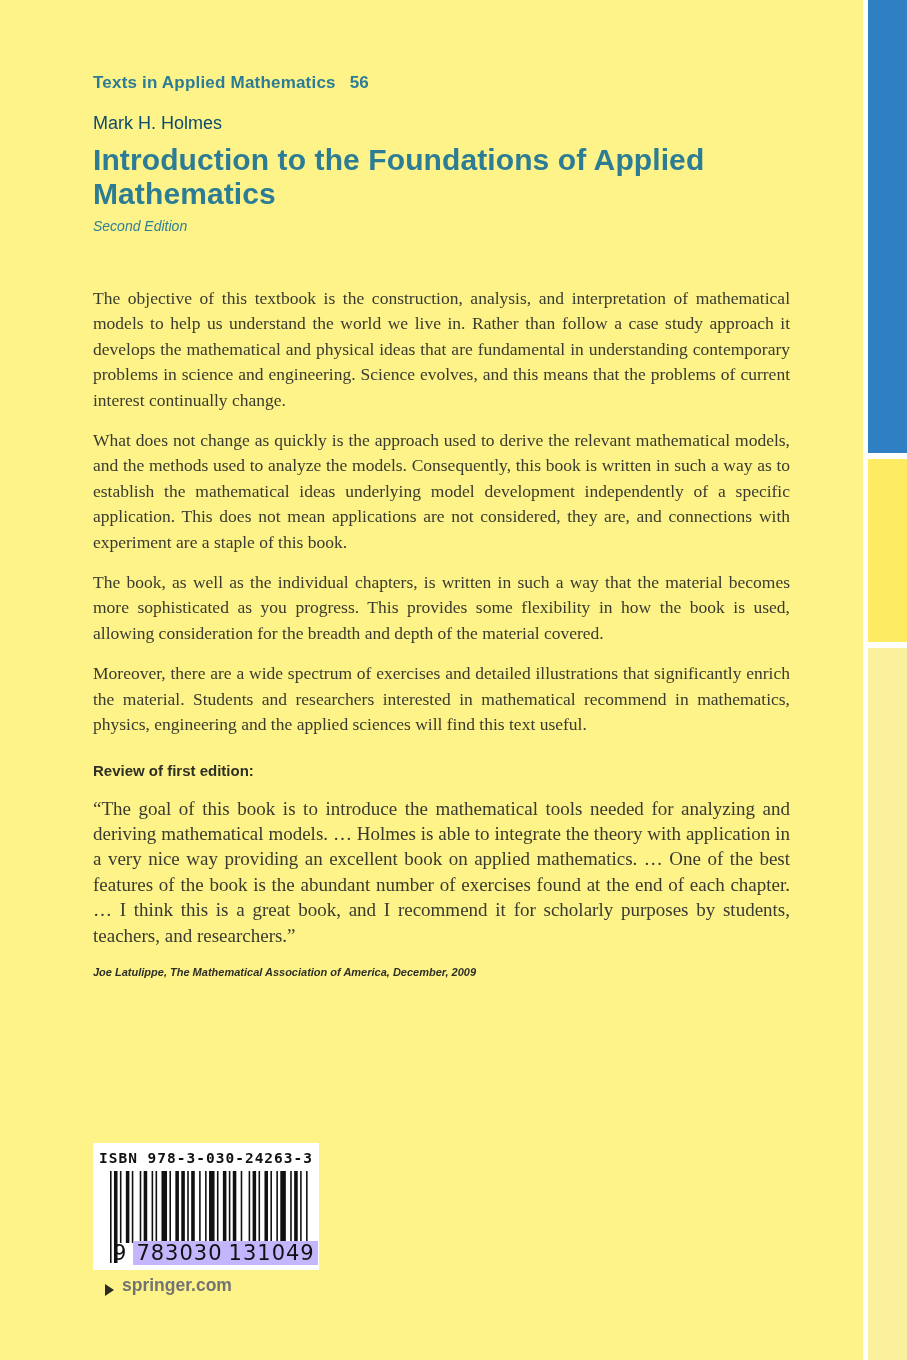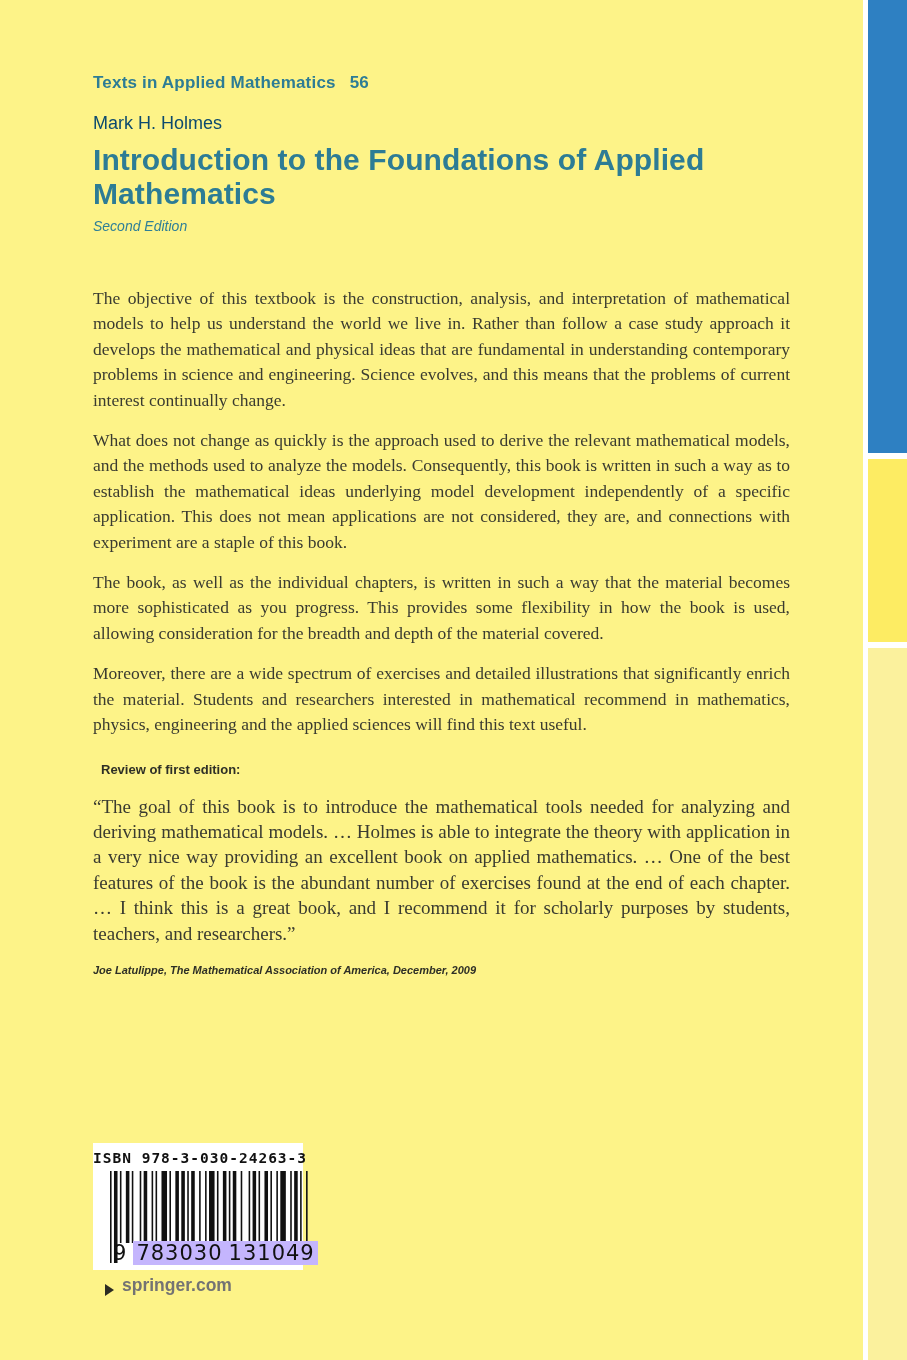--- a/index.html
+++ b/index.html
@@ -61,24 +61,23 @@
   .blurb p {
     margin: 0 0 15px 0;
     font-family: "Liberation Serif", serif;
     font-size: 17.5px;
     line-height: 25.4px;
     color: #3a3b30;
     text-align: justify;
   }
   .review-heading {
     margin-top: 24px;
-    font-size: 13px;
+    font-size: 15px;
     font-weight: bold;
     color: #2e2f26;
-    margin-left: 8px;
   }
   .review-quote {
     margin-top: 17px;
     font-family: "Liberation Serif", serif;
     font-size: 19px;
     line-height: 25.4px;
     color: #3a3b30;
     text-align: justify;
   }
   .attribution {
@@ -86,21 +85,21 @@
     font-size: 11px;
     font-weight: bold;
     font-style: italic;
     color: #2e2f26;
   }
 
   
   .barcode-box {
     position: absolute;
     left: 93px; top: 1143px;
-    width: 210px; height: 127px;
+    width: 226px; height: 127px;
     background: #ffffff;
   }
   .isbn-label {
     margin-top: 7px;
     text-align: center;
     font-family: "DejaVu Sans Mono", monospace;
     font-size: 14.5px;
     font-weight: bold;
     letter-spacing: 1px;
     color: #111111;

